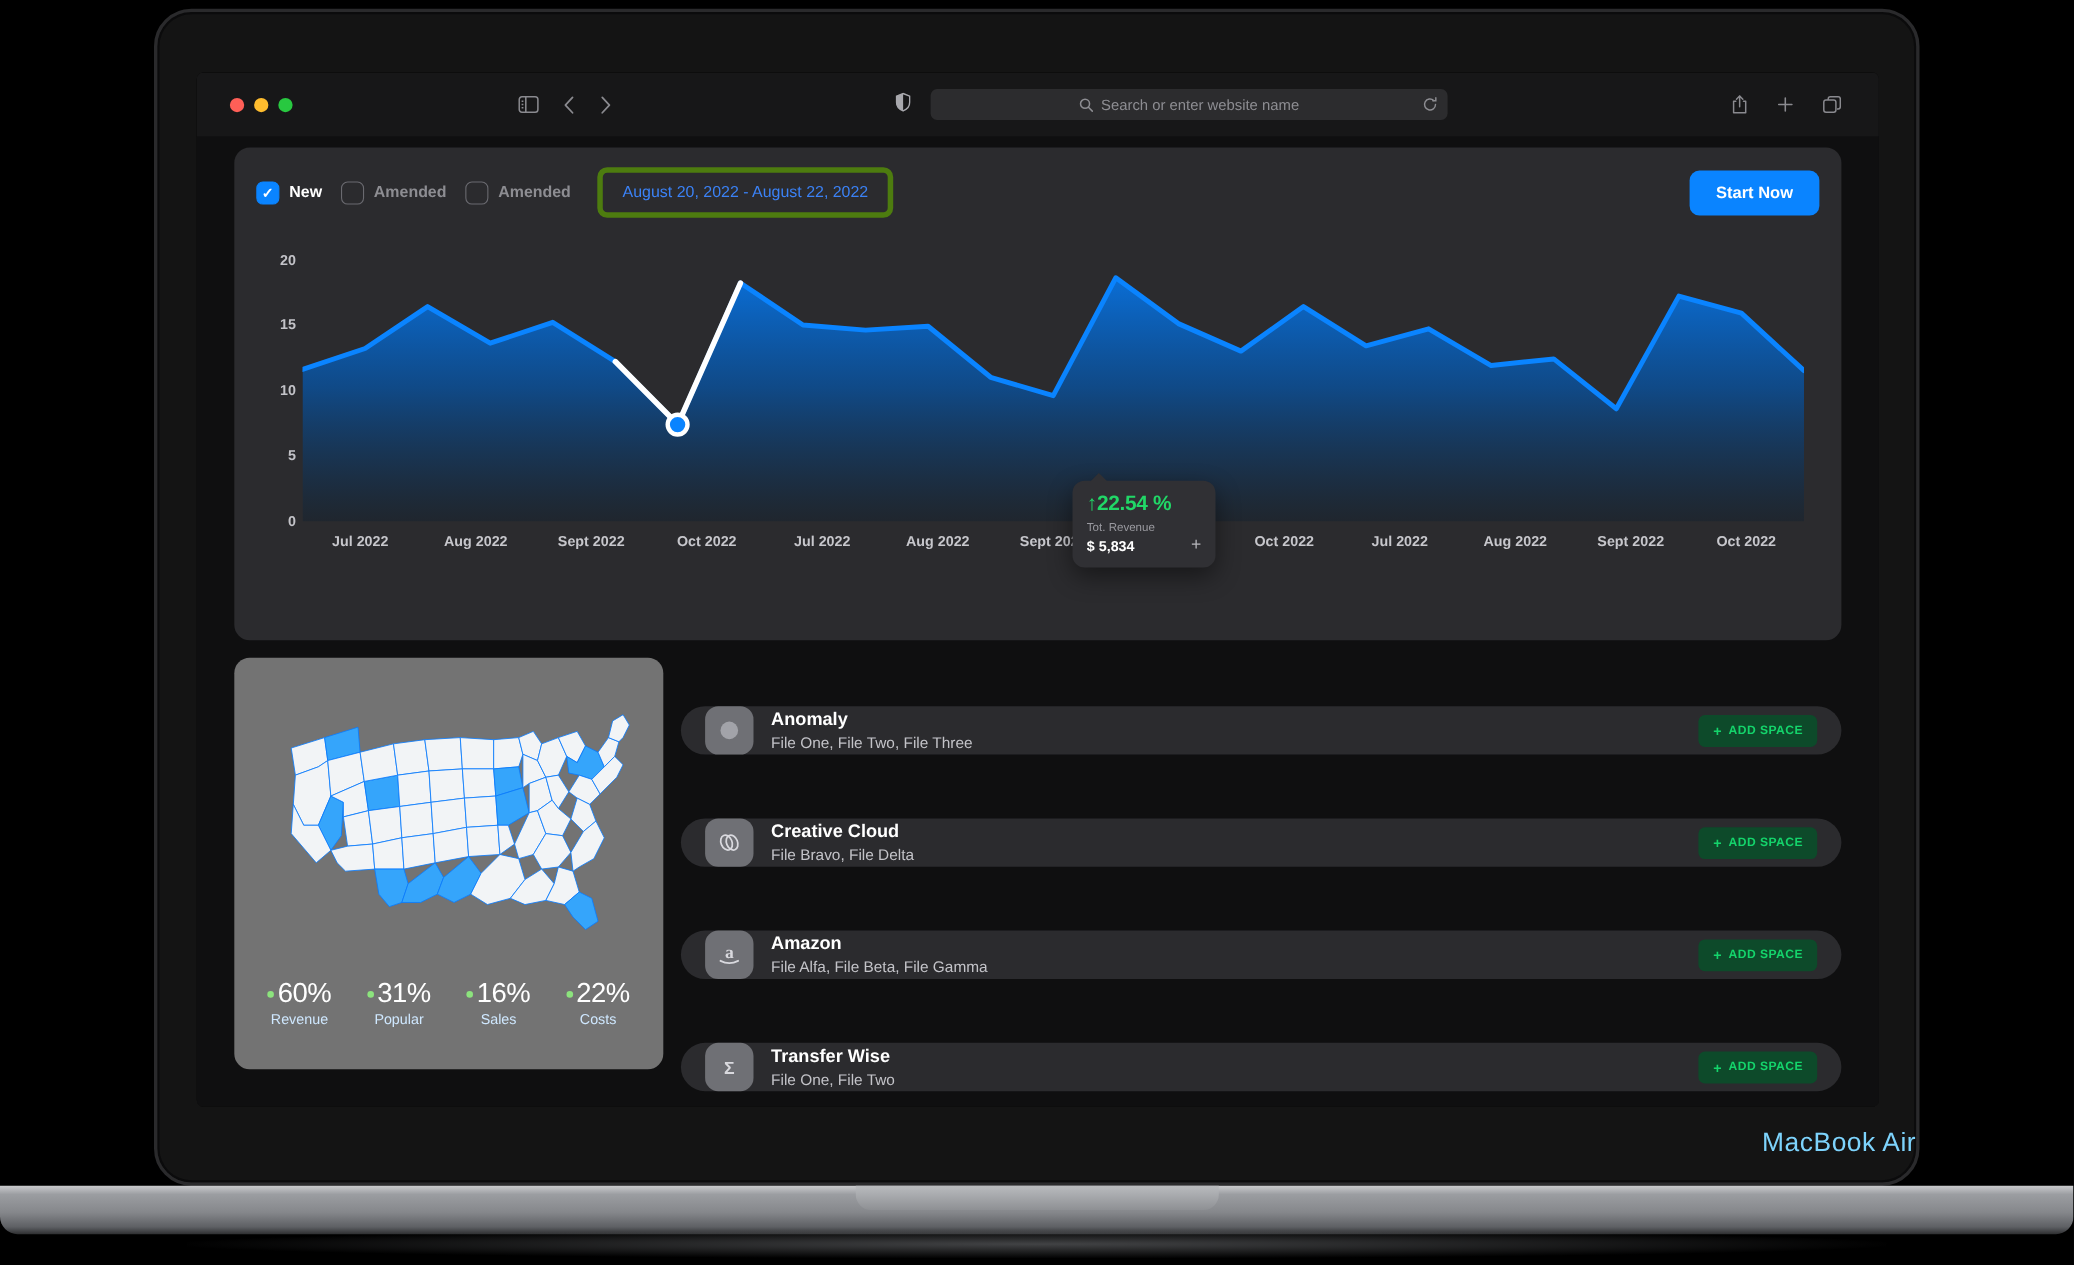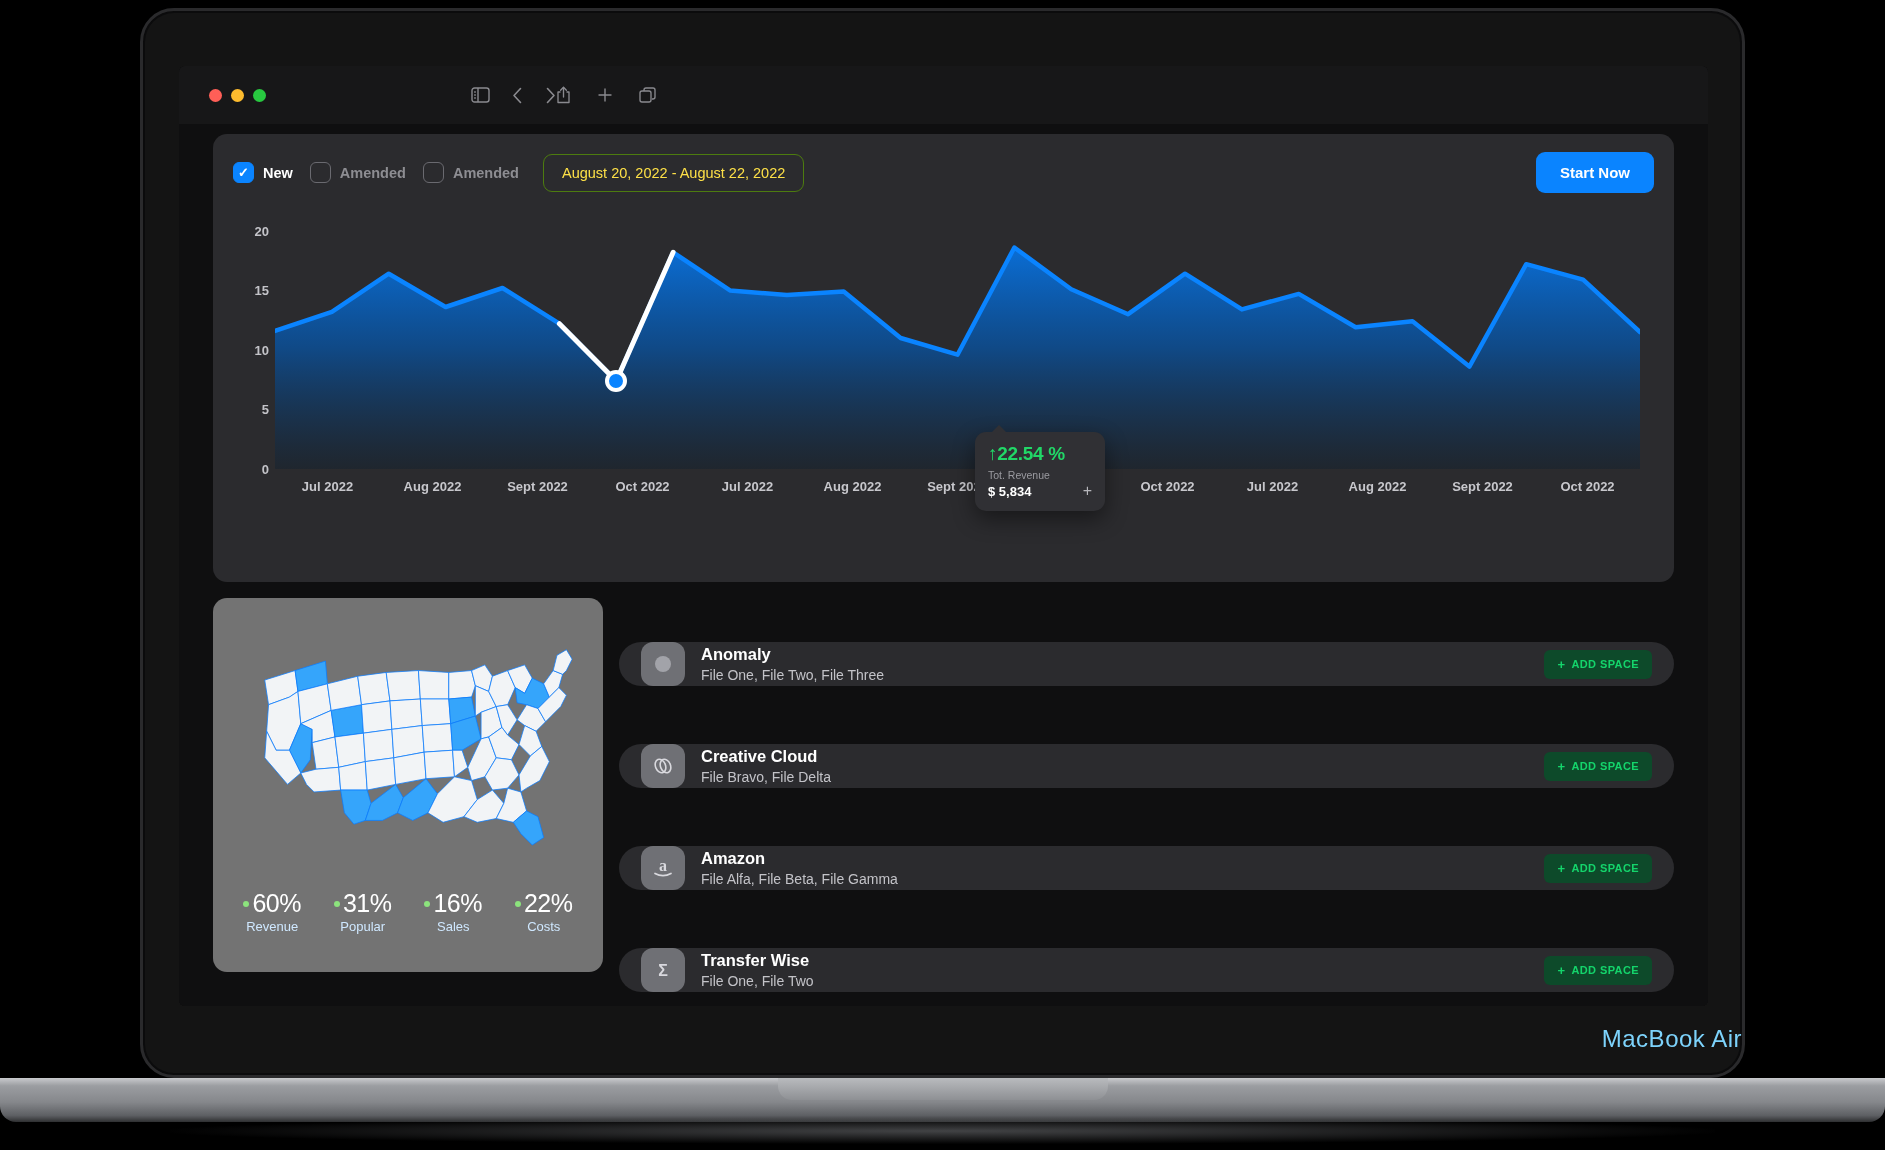--- a/index.html
+++ b/index.html
@@ -89,22 +89,22 @@
   .checks { display:flex; align-items:center; gap:17px; }
   .chk { display:flex; align-items:center; gap:9px; }
   .box { width:21px; height:21px; border-radius:6px; border:1.5px solid #6a6a70; background:transparent; display:flex; align-items:center; justify-content:center; }
   .box.on { background:#0a84ff; border-color:#0a84ff; }
   .box.on::after { content:"✓"; color:#fff; font-size:13px; font-weight:700; line-height:1; }
   .chk-label { font-size:14.5px; font-weight:700; color:#8d8d92; }
   .chk.active .chk-label { color:#ffffff; }
 
   .daterange {
     margin-left: 24px;
-    border:1px solid #4d7c0f; border-radius:9px;
-    padding: 10px 18px; color:#fde047; font-size:14.5px;
+    border:5px solid #4d7c0f; border-radius:9px;
+    padding: 10px 18px; color:#3b82f6; font-size:14.5px;
   }
   .start-btn {
     margin-left:auto; background:#0a84ff; color:#fff; font-weight:700;
     font-size:15px; padding: 12px 24px; border-radius:9px; border:none;
   }
 
   .plot { position:relative; margin-top: 14px; height: 300px; }
   .ylabels { position:absolute; left:0; top:0; width:36px; height:262px; }
   .ylabels span { position:absolute; right:0; font-size:13px; font-weight:700; color:#c3c3c8; transform:translateY(-50%); }
   .svgwrap { position:absolute; left:42px; right:14px; top:0; height:262px; }
@@ -196,20 +196,43 @@
                   <polyline points="8.5,1.5 2,8.5 8.5,15.5"></polyline>
                 </svg>
             </span>
             <span class="icon-btn">
               <svg width="11" height="17" viewBox="0 0 11 17" fill="none" stroke="currentColor" stroke-width="1.6" stroke-linecap="round" stroke-linejoin="round">
                   <polyline points="2.5,1.5 9,8.5 2.5,15.5"></polyline>
                 </svg>
             </span>
           </div>
 
+          <div class="addr-wrap">
+            <span class="shield">
+              <svg width="14" height="18" viewBox="0 0 14 18" fill="none" stroke="currentColor" stroke-width="1.3">
+                <path d="M7 1 L13 3.4 V9 c0 4.2 -3.4 6.8 -6 7.8 C4.4 15.8 1 13.2 1 9 V3.4 Z"></path>
+                <path d="M7 1 L1 3.4 V9 c0 4.2 3.4 6.8 6 7.8 Z" fill="currentColor" stroke="none"></path>
+              </svg>
+            </span>
+            <div class="addr">
+              <span class="mag">
+                <svg width="13" height="13" viewBox="0 0 13 13" fill="none" stroke="currentColor" stroke-width="1.4">
+                    <circle cx="5.4" cy="5.4" r="4.1"></circle>
+                    <line x1="8.5" y1="8.5" x2="12" y2="12" stroke-linecap="round"></line>
+                  </svg>
+              </span>
+              <span class="ph">Search or enter website name</span>
+              <span class="reload">
+                <svg width="14" height="14" viewBox="0 0 14 14" fill="none" stroke="currentColor" stroke-width="1.3" stroke-linecap="round">
+                  <path d="M12 7 a5 5 0 1 1 -1.6 -3.7"></path>
+                    <polyline points="12.3,0.8 12.3,3.6 9.5,3.6"></polyline>
+                </svg>
+              </span>
+            </div>
+          </div>
 
           <div class="right-icons">
             <span class="icon-btn">
               <svg width="15" height="18" viewBox="0 0 15 18" fill="none" stroke="currentColor" stroke-width="1.35" stroke-linecap="round" stroke-linejoin="round">
                 <path d="M4 6 H2 V16.5 H13 V6 H11"></path>
                   <line x1="7.5" y1="1.4" x2="7.5" y2="11"></line>
                   <polyline points="4.6,4.3 7.5,1.3 10.4,4.3"></polyline>
               </svg>
             </span>
             <span class="icon-btn">

